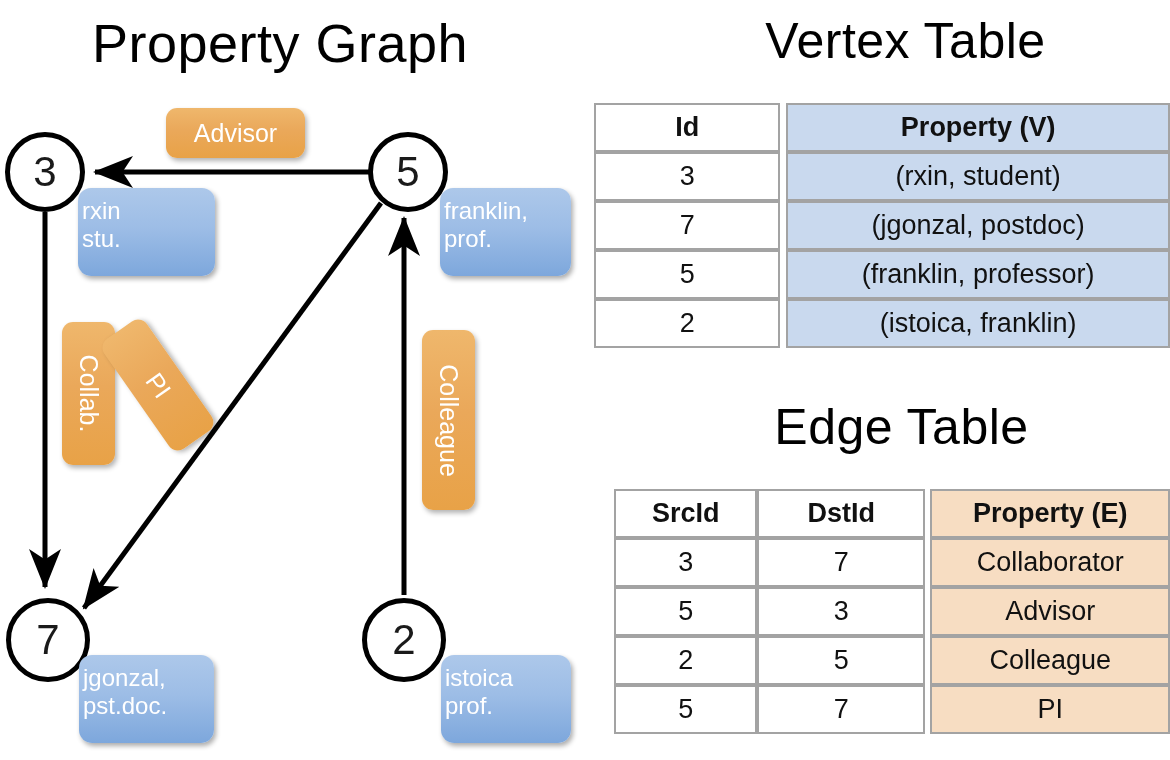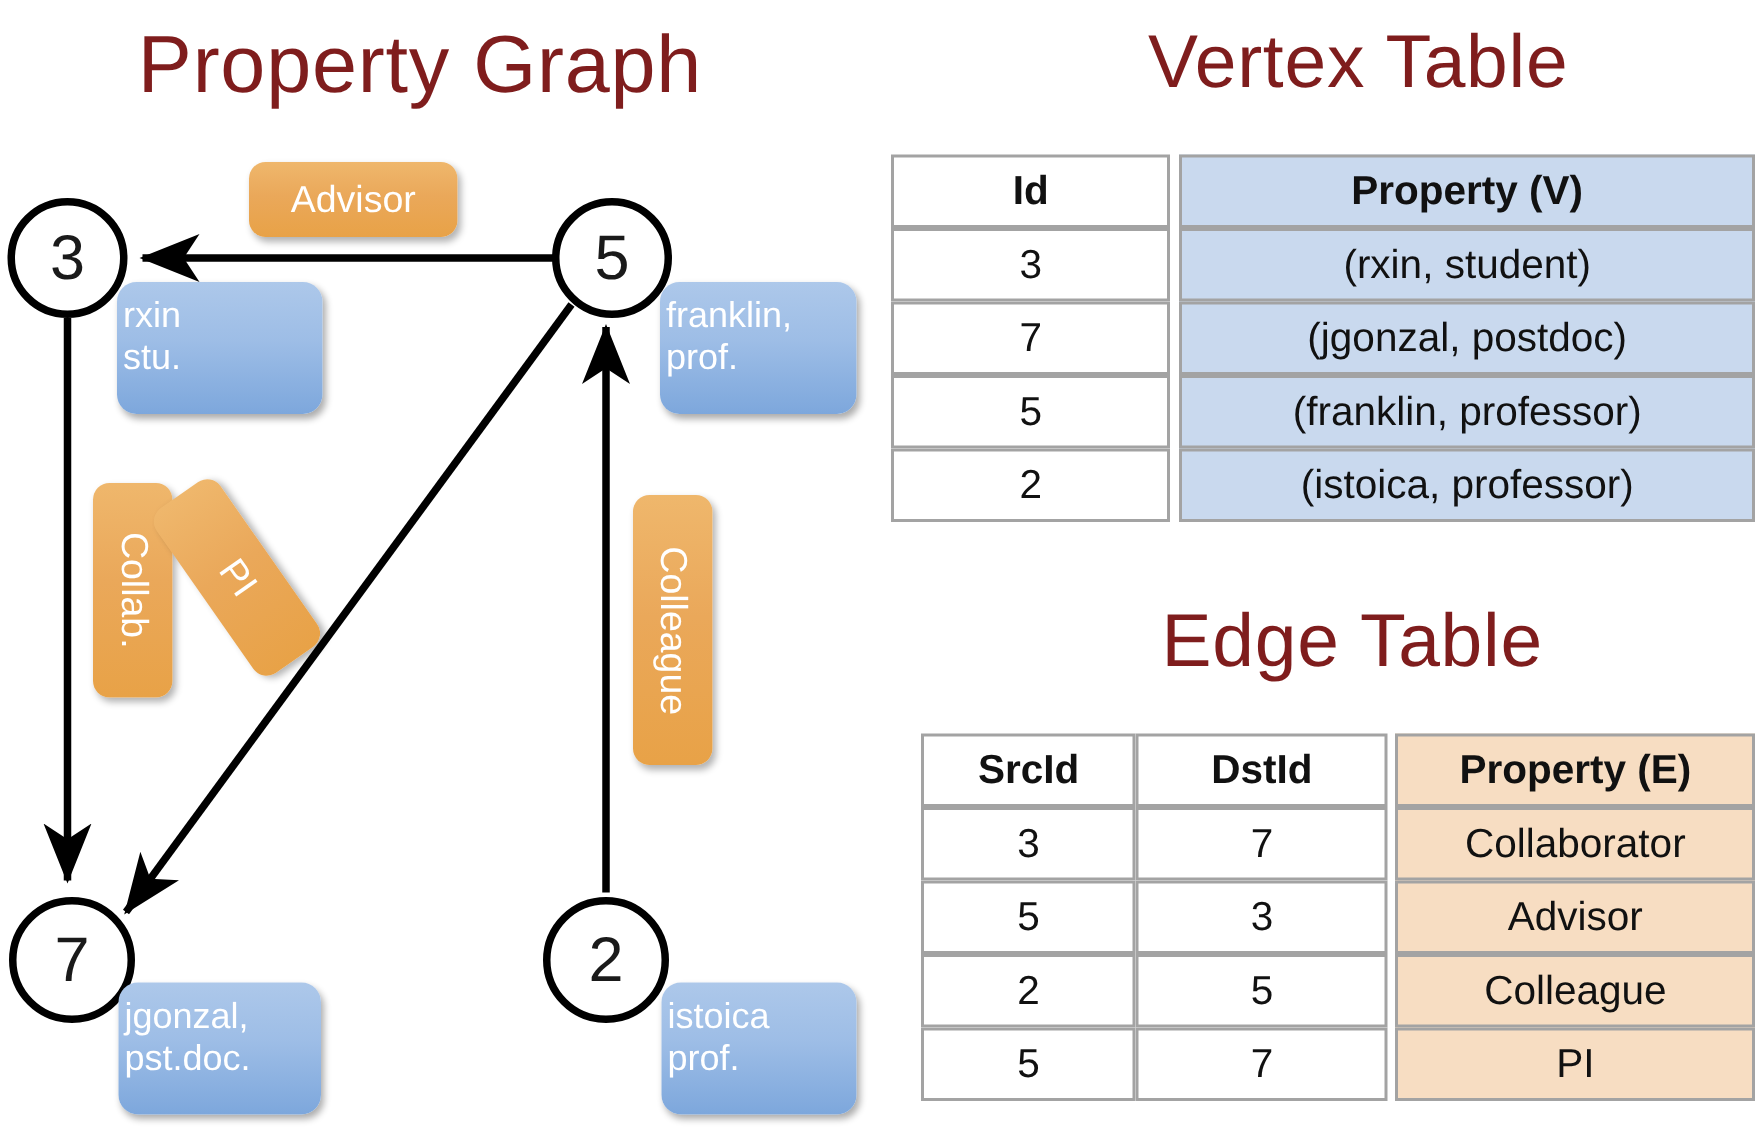--- a/index.html
+++ b/index.html
@@ -14,21 +14,21 @@
     overflow: hidden;
     font-family: "Liberation Sans", sans-serif;
     color: #000000;
   }
 
   
   .title {
     position: absolute;
     font-family: "Liberation Sans", sans-serif;
     font-weight: 300;
-    color: #7f1d1d;
+    color: #000000;
     letter-spacing: 0.5px;
     white-space: nowrap;
     text-align: center;
   }
   #title-property-graph {
     left: 0; top: 12px; width: 560px;
     font-size: 54px;
   }
   #title-vertex-table {
     left: 613px; top: 12px; width: 585px;
@@ -233,21 +233,21 @@
       <td class="col-prop prop-v">(jgonzal, postdoc)</td>
     </tr>
     <tr>
       <td class="col-id">5</td>
       <td class="gap"></td>
       <td class="col-prop prop-v">(franklin, professor)</td>
     </tr>
     <tr>
       <td class="col-id">2</td>
       <td class="gap"></td>
-      <td class="col-prop prop-v">(istoica, professor)</td>
+      <td class="col-prop prop-v">(istoica, franklin)</td>
     </tr>
   </tbody>
 </table>
 
 <table class="data-table" id="edge-table">
   <tbody>
     <tr>
       <td class="head col-src">SrcId</td>
       <td class="head col-dst">DstId</td>
       <td class="gap"></td>

